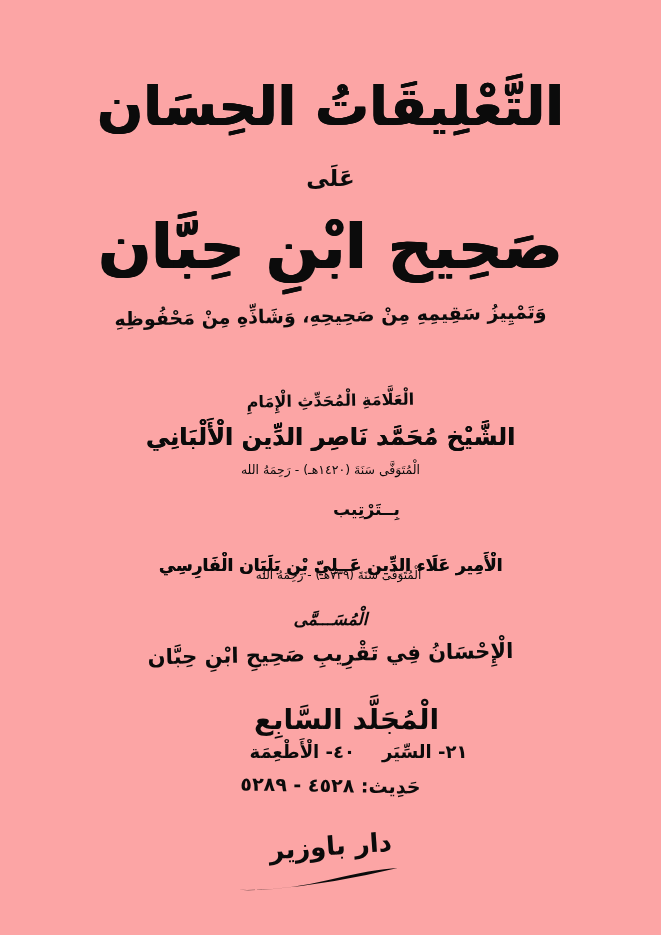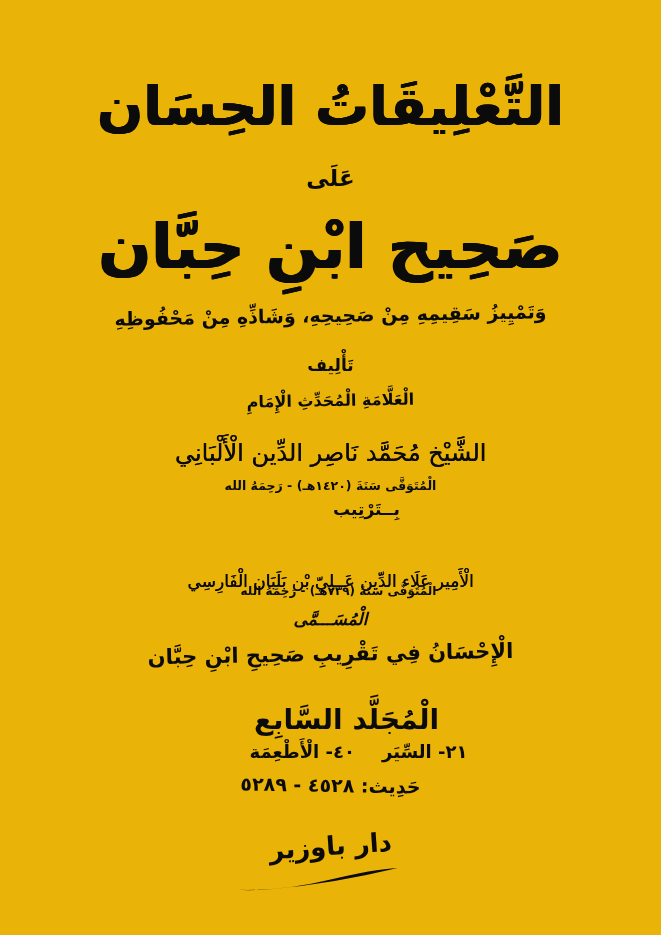--- a/index.html
+++ b/index.html
@@ -4,21 +4,21 @@
 <style>
   html, body {
     margin: 0;
     padding: 0;
     background: #ffffff;
   }
   .page {
     position: relative;
     width: 661px;
     height: 935px;
-    background: #eab308;
+    background: #fca5a5;
     overflow: hidden;
     direction: rtl;
     font-family: "DejaVu Sans", sans-serif;
     color: #0b0b0b;
   }
   .line {
     position: absolute;
     left: 0;
     width: 100%;
     text-align: center;
@@ -50,28 +50,26 @@
     font-size: 17px;
     font-weight: bold;
   }
   .honorific {
     font-size: 16px;
     font-weight: bold;
     transform: rotate(-1deg);
   }
   .person-name {
     font-size: 24px;
-    font-weight: normal;
+    font-weight: bold;
     text-shadow: 0.4px 0 0 currentColor;
-    margin-top: 16px;
   }
   .death-note {
     font-size: 12.5px;
-    font-weight: bold;
-    margin-top: 16px;
+    font-weight: normal;
   }
   .alt-title {
     font-size: 21px;
     font-weight: bold;
     transform: rotate(-1deg);
   }
   .volume {
     font-size: 28px;
     font-weight: bold;
     padding-left: 16px;
@@ -104,21 +102,20 @@
 <div class="page">
 
   <div class="line callig-xl" style="top: 58px;">التَّعْلِيقَاتُ الحِسَان</div>
 
   <div class="line callig-xxl" style="top: 194px;">صَحِيح ابْنِ حِبَّان</div>
 
   <div class="line connector" style="top: 160px;">عَلَى</div>
 
   <div class="line subtitle" style="top: 300px;">وَتَمْيِيزُ سَقِيمِهِ مِنْ صَحِيحِهِ، وَشَاذِّهِ مِنْ مَحْفُوظِهِ</div>
 
-  <div class="line small-label" style="top: 352px;">تَأْلِيف</div>
 
   <div class="line honorific" style="top: 388px;">الْعَلَّامَةِ الْمُحَدِّثِ الْإِمَامِ</div>
 
   <div class="line person-name" style="top: 418px;">الشَّيْخ مُحَمَّد نَاصِر الدِّين الْأَلْبَانِي</div>
 
   <div class="line death-note" style="top: 460px;">الْمُتَوَفَّى سَنَةَ (١٤٢٠هـ) - رَحِمَهُ الله</div>
 
   <div class="line small-label" style="top: 496px; margin-left: 36px;">بِــتَرْتِيب</div>
 
   <div class="line person-name" style="top: 552px; font-size: 17px;">الْأَمِير عَلَاء الدِّين عَــلِيّ بْن بَلَبَان الْفَارِسِي</div>

